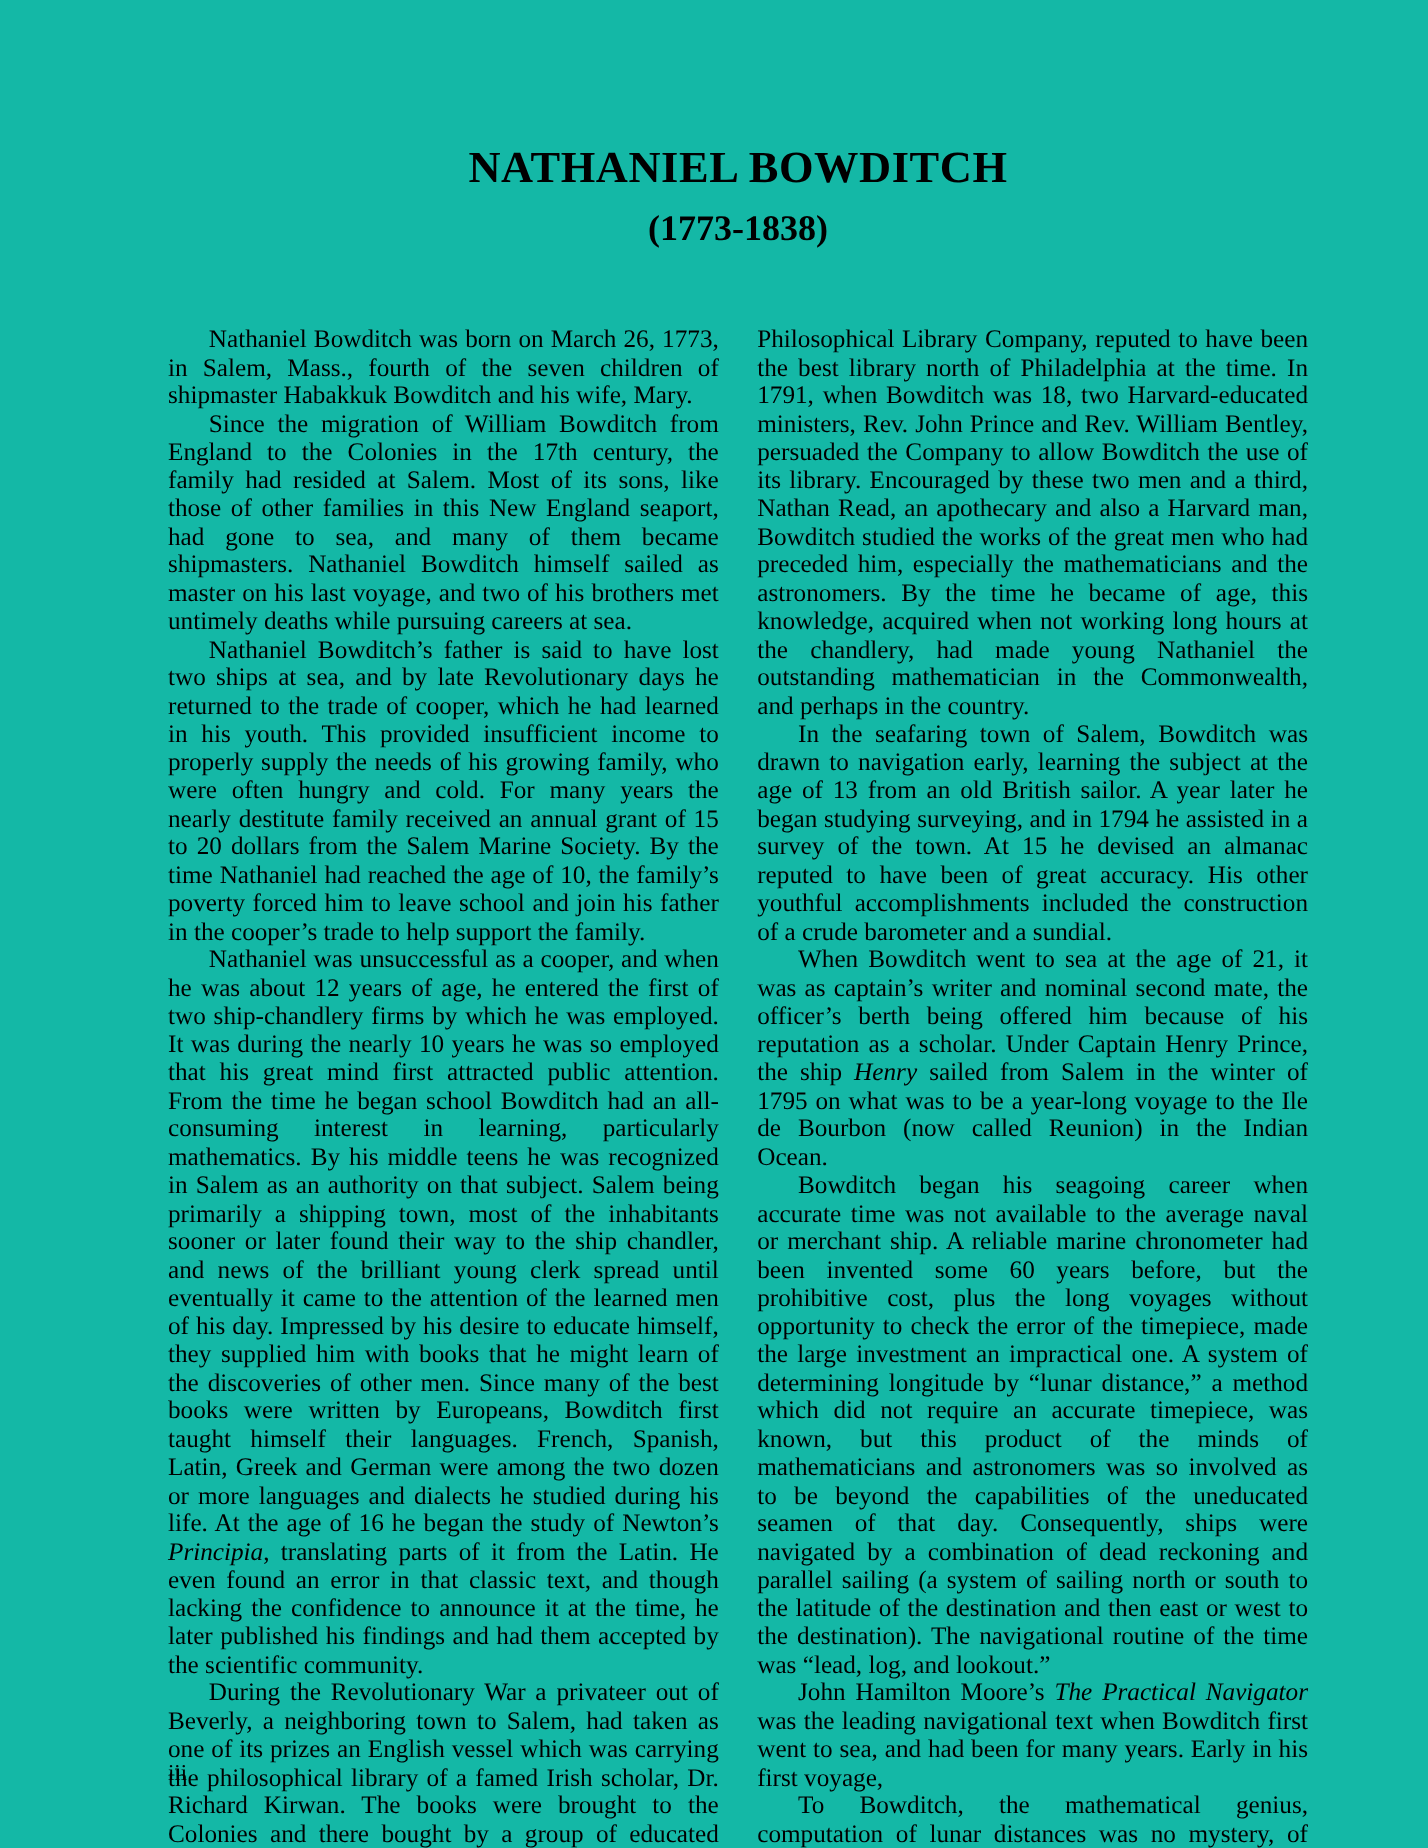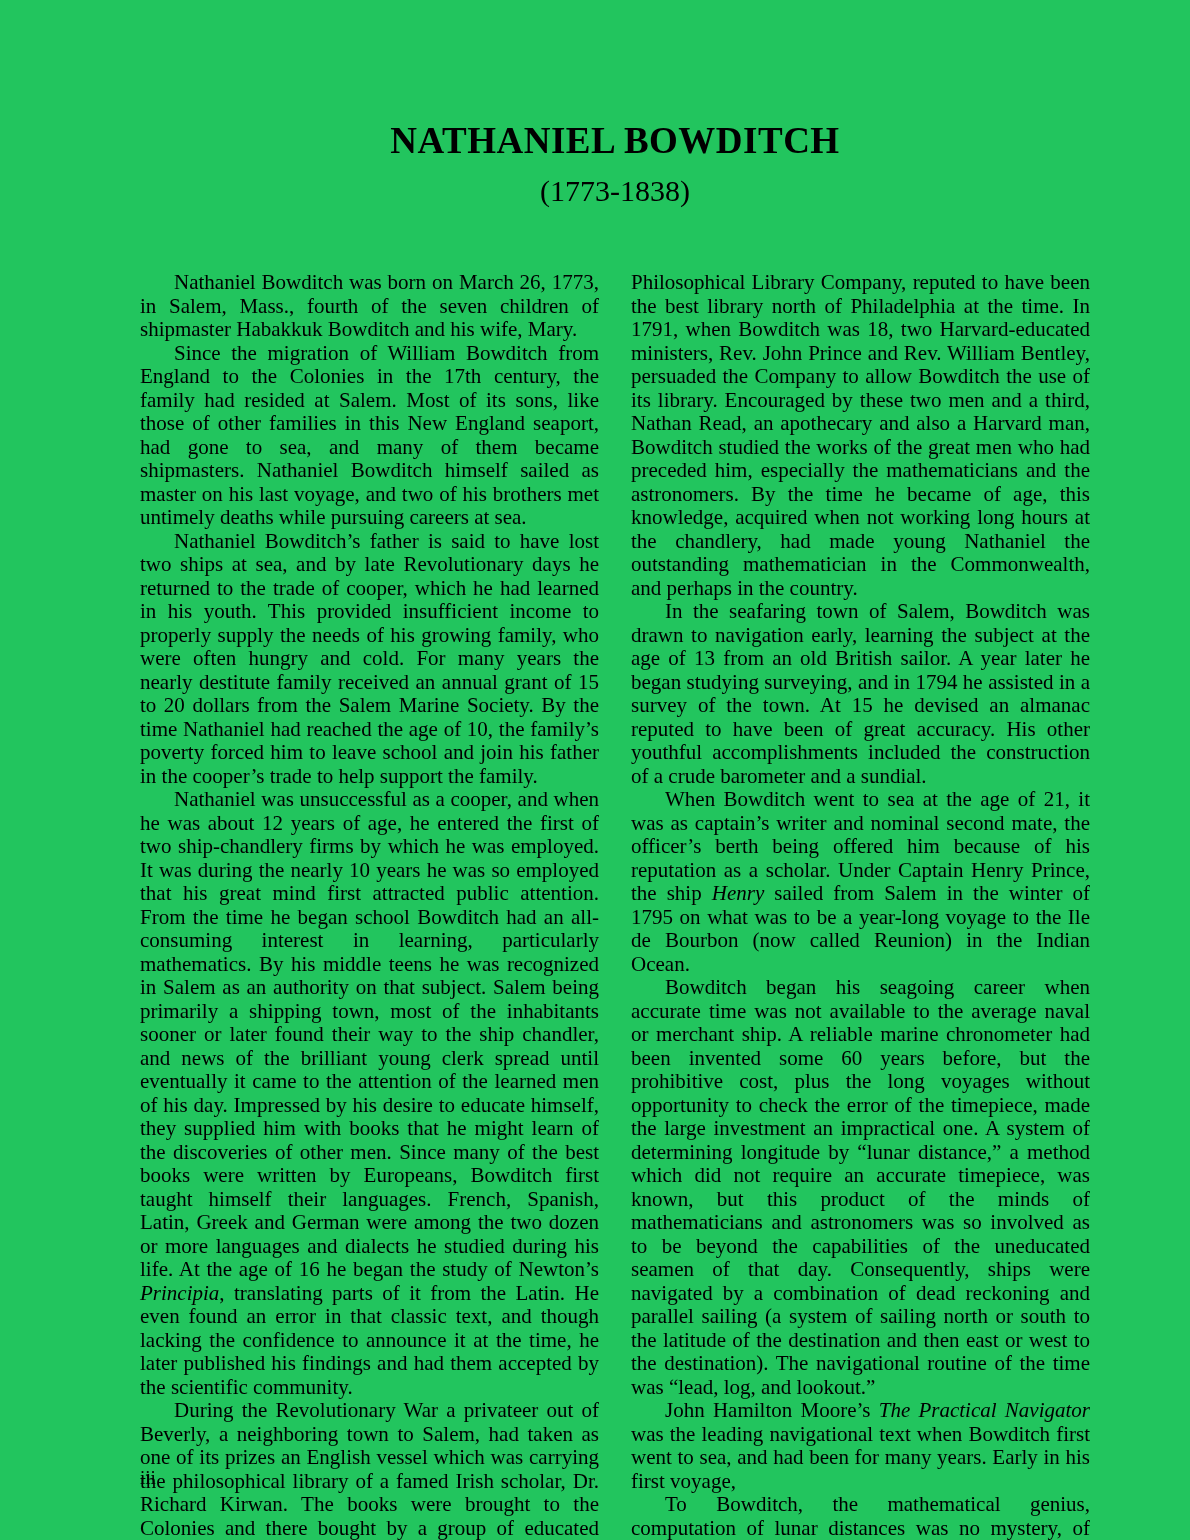--- a/index.html
+++ b/index.html
@@ -4,42 +4,42 @@
 <style>
   html, body {
     margin: 0;
     padding: 0;
     background: #ffffff;
   }
   .page {
     position: relative;
     width: 1190px;
     height: 1540px;
-    background: #22c55e;
+    background: #14b8a6;
     color: #000000;
     font-family: "Liberation Serif", "DejaVu Serif", serif;
     overflow: hidden;
   }
   .doc-header {
     position: absolute;
     top: 122px;
     left: 140px;
     width: 950px;
     text-align: center;
   }
   .doc-title {
     font-size: 37px;
     font-weight: bold;
     line-height: 1.05;
     letter-spacing: 0.5px;
     margin: 0;
   }
   .doc-subtitle {
     font-size: 30px;
-    font-weight: normal;
+    font-weight: bold;
     line-height: 1.1;
     margin-top: 13px;
   }
   .columns {
     position: absolute;
     top: 271px;
     left: 140px;
     width: 950px;
     display: flex;
     gap: 32px;

